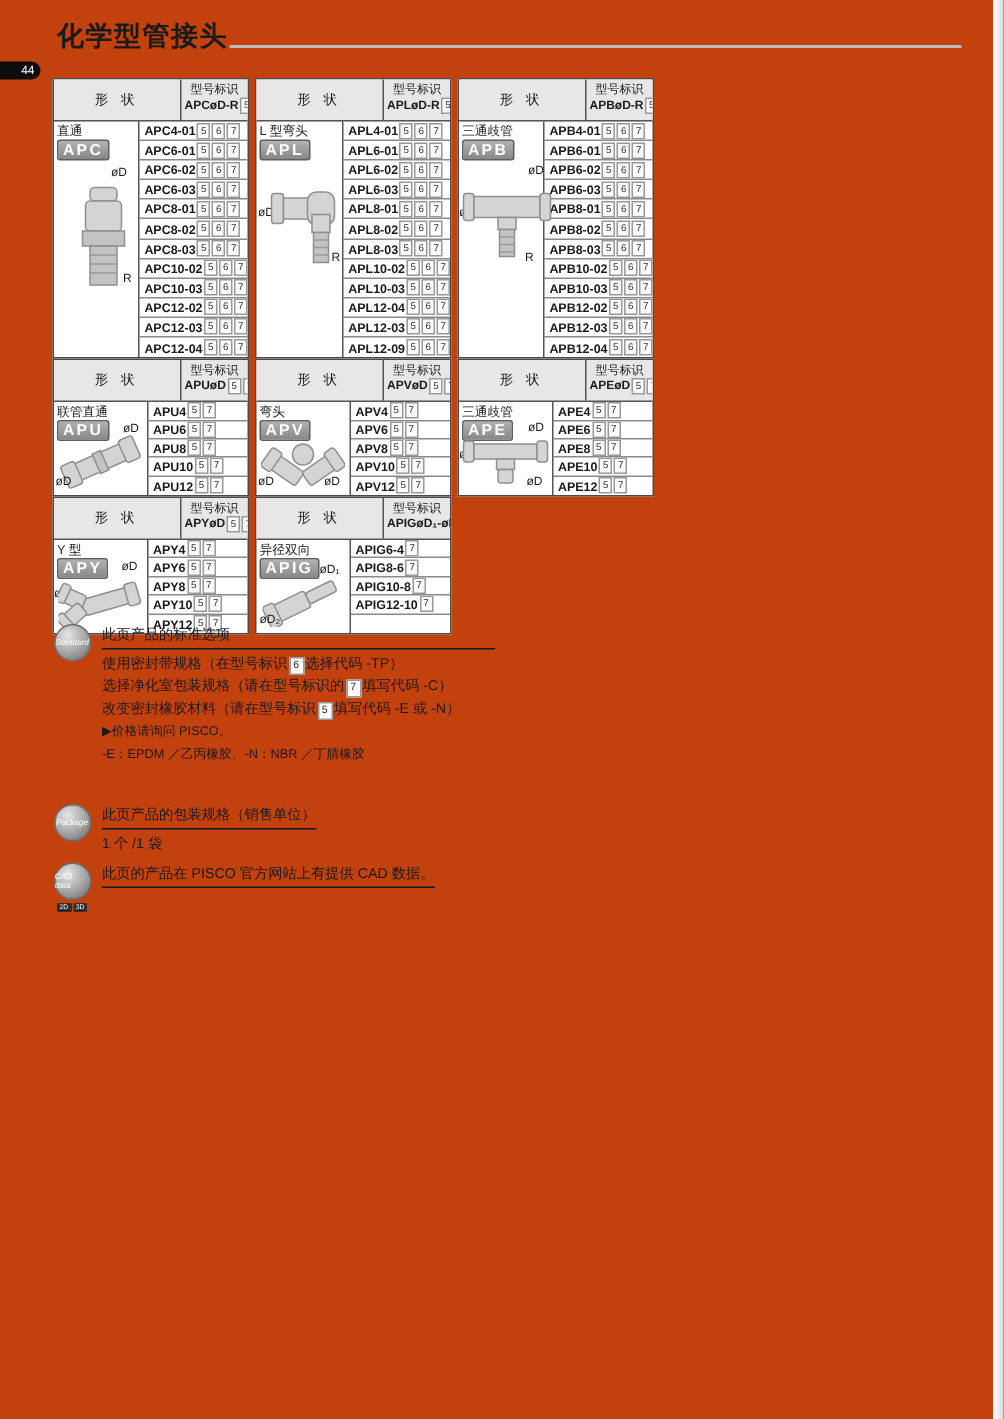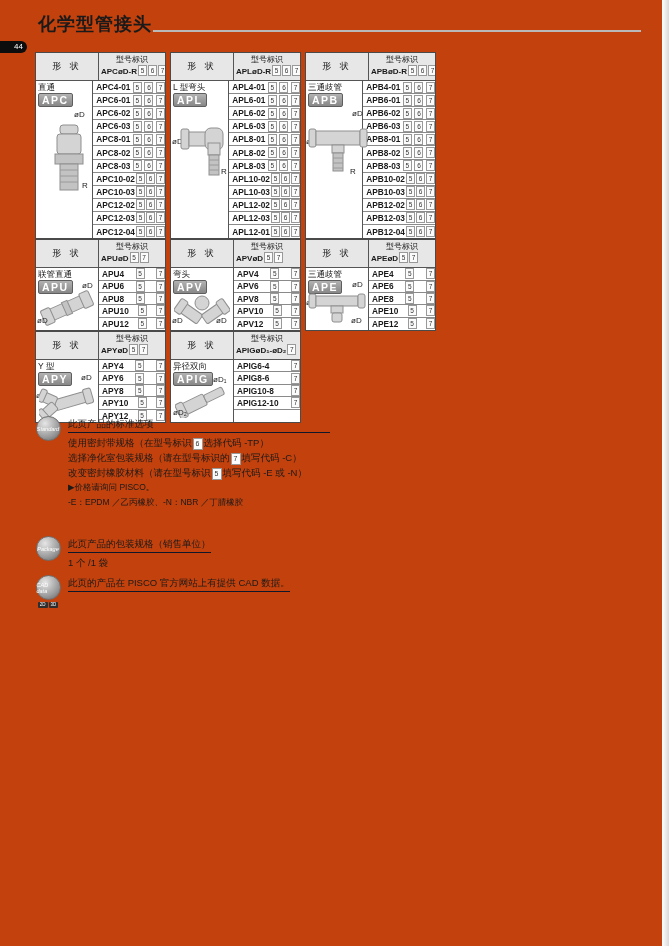--- a/index.html
+++ b/index.html
@@ -10,33 +10,33 @@
   
   .title{position:absolute;left:38px;top:12px;font-size:18px;font-weight:bold;letter-spacing:1px;}
   .title-rule{position:absolute;left:153px;top:30px;width:488px;height:2px;background:#b9b9b9;}
   .page-tab{position:absolute;left:0;top:41px;width:27px;height:12px;background:#0d0d0d;
         border-radius:0 6px 6px 0;color:#fff;font-size:8px;line-height:12px;text-align:right;padding-right:4px;box-sizing:border-box;}
   
   .bands{position:absolute;left:35px;top:52px;}
   .band{display:flex;column-gap:4px;}
   .tbl{width:131px;border:1px solid #4a4a4a;background:#fff;display:flex;flex-direction:column;box-sizing:border-box;}
   .thead{display:flex;height:27px;background:#e7e7e7;border-bottom:1px solid #555;}
-  .shape-h{width:63px;border-right:1px solid #555;display:flex;align-items:center;justify-content:center;
+  .shape-h{width:85px;border-right:1px solid #555;display:flex;align-items:center;justify-content:center;
         font-size:9px;letter-spacing:3px;box-sizing:border-box;}
   .model-h{flex:1;padding:1px 2px 0 2px;overflow:hidden;}
   .mh1{font-size:8px;text-align:center;}
   .mh2{font-size:8px;font-weight:bold;white-space:nowrap;}
   .tbody{display:flex;flex:1;}
   .shape-cell{width:63px;border-right:1px solid #555;position:relative;box-sizing:border-box;}
   .sname{position:absolute;left:2px;top:1px;font-size:8.5px;white-space:nowrap;}
   .chip{position:absolute;left:2px;top:12px;background:linear-gradient(180deg,#b2b2b2,#878787);
         border:1px solid #5e5e5e;border-radius:2px;color:#fff;font-weight:bold;font-size:10.5px;
         letter-spacing:1.5px;padding:0 3px;line-height:12px;}
   .model-col{flex:1;display:flex;flex-direction:column;}
-  .mrow{height:13.1px;display:flex;align-items:center;padding-left:3px;border-bottom:1px solid #8a8a8a;box-sizing:border-box;justify-content:space-between;}
+  .mrow{height:13.1px;display:flex;align-items:center;padding-left:3px;border-bottom:1px solid #8a8a8a;box-sizing:border-box;}
   .b2 .mrow,.b3 .mrow{height:12.4px;}
   .mrow:last-child{border-bottom:none;}
   .b3 .keep .mrow:last-child{border-bottom:1px solid #8a8a8a;}
   .mn{font-size:8.3px;font-weight:bold;white-space:nowrap;}
   .bx{display:inline-block;width:7px;height:9px;line-height:9px;border:1px solid #999;background:#fbfbfb;
         font-size:6.5px;font-weight:normal;text-align:center;color:#333;margin-left:1px;vertical-align:0px;}
   .mh2 .bx{vertical-align:0.5px;}
   
   .fig{position:absolute;}
   .fig svg{display:block;}
@@ -274,35 +274,35 @@
               </div>
 
               <div class="mrow">
                 <span class="mn">APL10-03</span>
                 <span class="bx">5</span>
                 <span class="bx">6</span>
                 <span class="bx">7</span>
               </div>
 
               <div class="mrow">
-                <span class="mn">APL12-02</span>
+                <span class="mn">APL12-04</span>
                 <span class="bx">5</span>
                 <span class="bx">6</span>
                 <span class="bx">7</span>
               </div>
 
               <div class="mrow">
                 <span class="mn">APL12-03</span>
                 <span class="bx">5</span>
                 <span class="bx">6</span>
                 <span class="bx">7</span>
               </div>
 
               <div class="mrow">
-                <span class="mn">APL12-01</span>
+                <span class="mn">APL12-09</span>
                 <span class="bx">5</span>
                 <span class="bx">6</span>
                 <span class="bx">7</span>
               </div>
             </div>
         </div>
       </div>
 
       <div class="tbl">
         <div class="thead">

